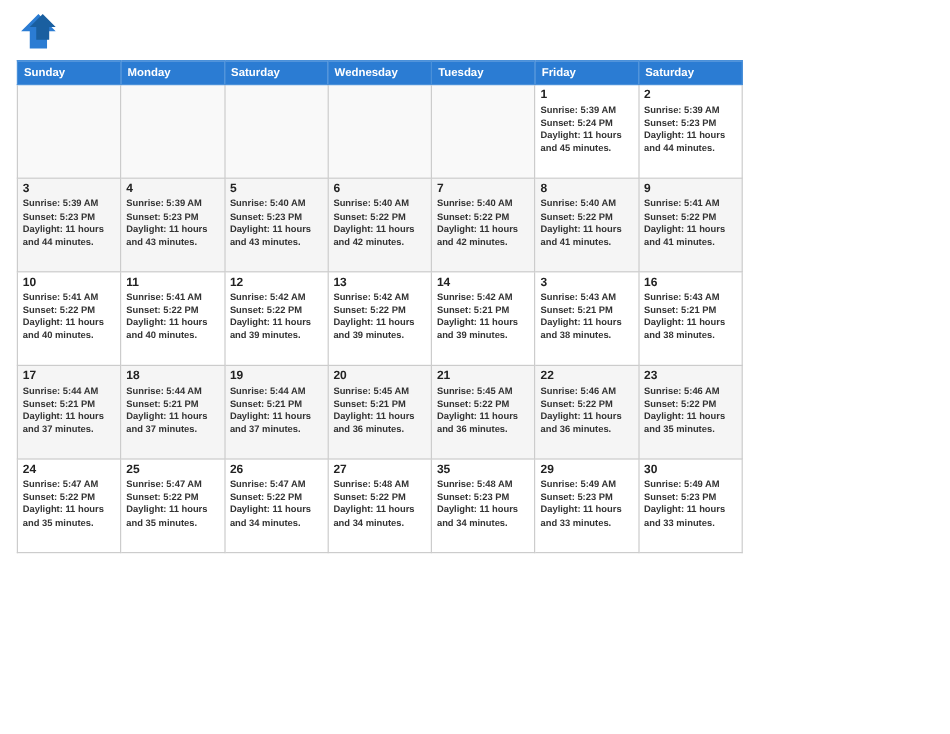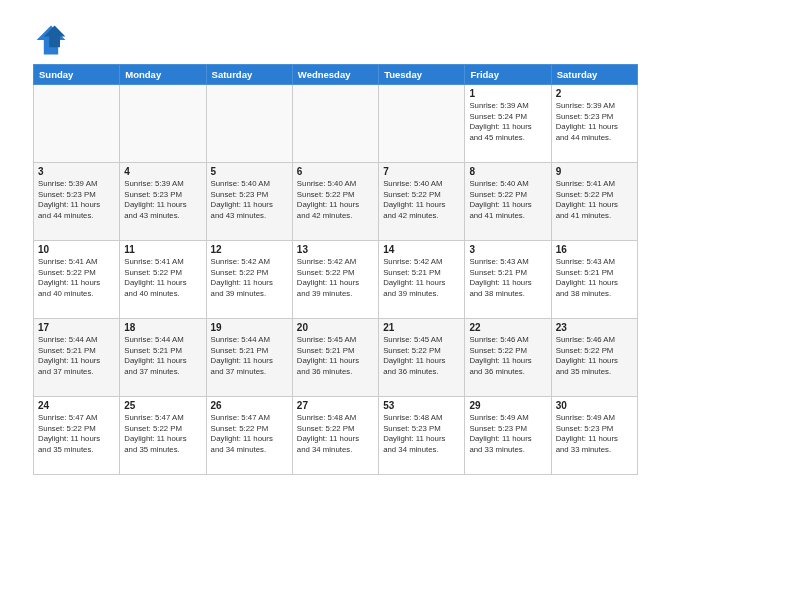--- a/index.html
+++ b/index.html
@@ -6,22 +6,21 @@
     body {
       font-family: Arial, sans-serif;
       background: #fff;
       width: 792px;
       height: 612px;
       overflow: hidden;
     }
     .container {
       width: 633px;
       height: 612px;
-      padding: 18px 14px 8px 14px;
-      margin-left: 19px;
+      padding: 4px 14px 8px 14px;
     }
     .header {
       display: flex;
       align-items: flex-start;
       justify-content: space-between;
       margin-bottom: 6px;
     }
     .logo {
       display: flex;
       align-items: center;
@@ -87,20 +86,21 @@
       font-size: 10px;
       font-weight: bold;
       color: #222;
       display: block;
       margin-bottom: 2px;
     }
     .day-info {
       font-size: 7.8px;
       color: #333;
       line-height: 1.35;
+      font-weight: bold;
     }
     .empty-cell {
       background: #f9f9f9 !important;
     }
   </style>
 </head>
 <body>
 
 <div class="container">
   <div class="header">
@@ -331,21 +331,21 @@
 and 34 minutes.</div>
           </td>
           <td>
             <span class="day-num">27</span>
             <div class="day-info" style="white-space: pre-line;">Sunrise: 5:48 AM
 Sunset: 5:22 PM
 Daylight: 11 hours
 and 34 minutes.</div>
           </td>
           <td>
-            <span class="day-num">53</span>
+            <span class="day-num">35</span>
             <div class="day-info" style="white-space: pre-line;">Sunrise: 5:48 AM
 Sunset: 5:23 PM
 Daylight: 11 hours
 and 34 minutes.</div>
           </td>
           <td>
             <span class="day-num">29</span>
             <div class="day-info" style="white-space: pre-line;">Sunrise: 5:49 AM
 Sunset: 5:23 PM
 Daylight: 11 hours

